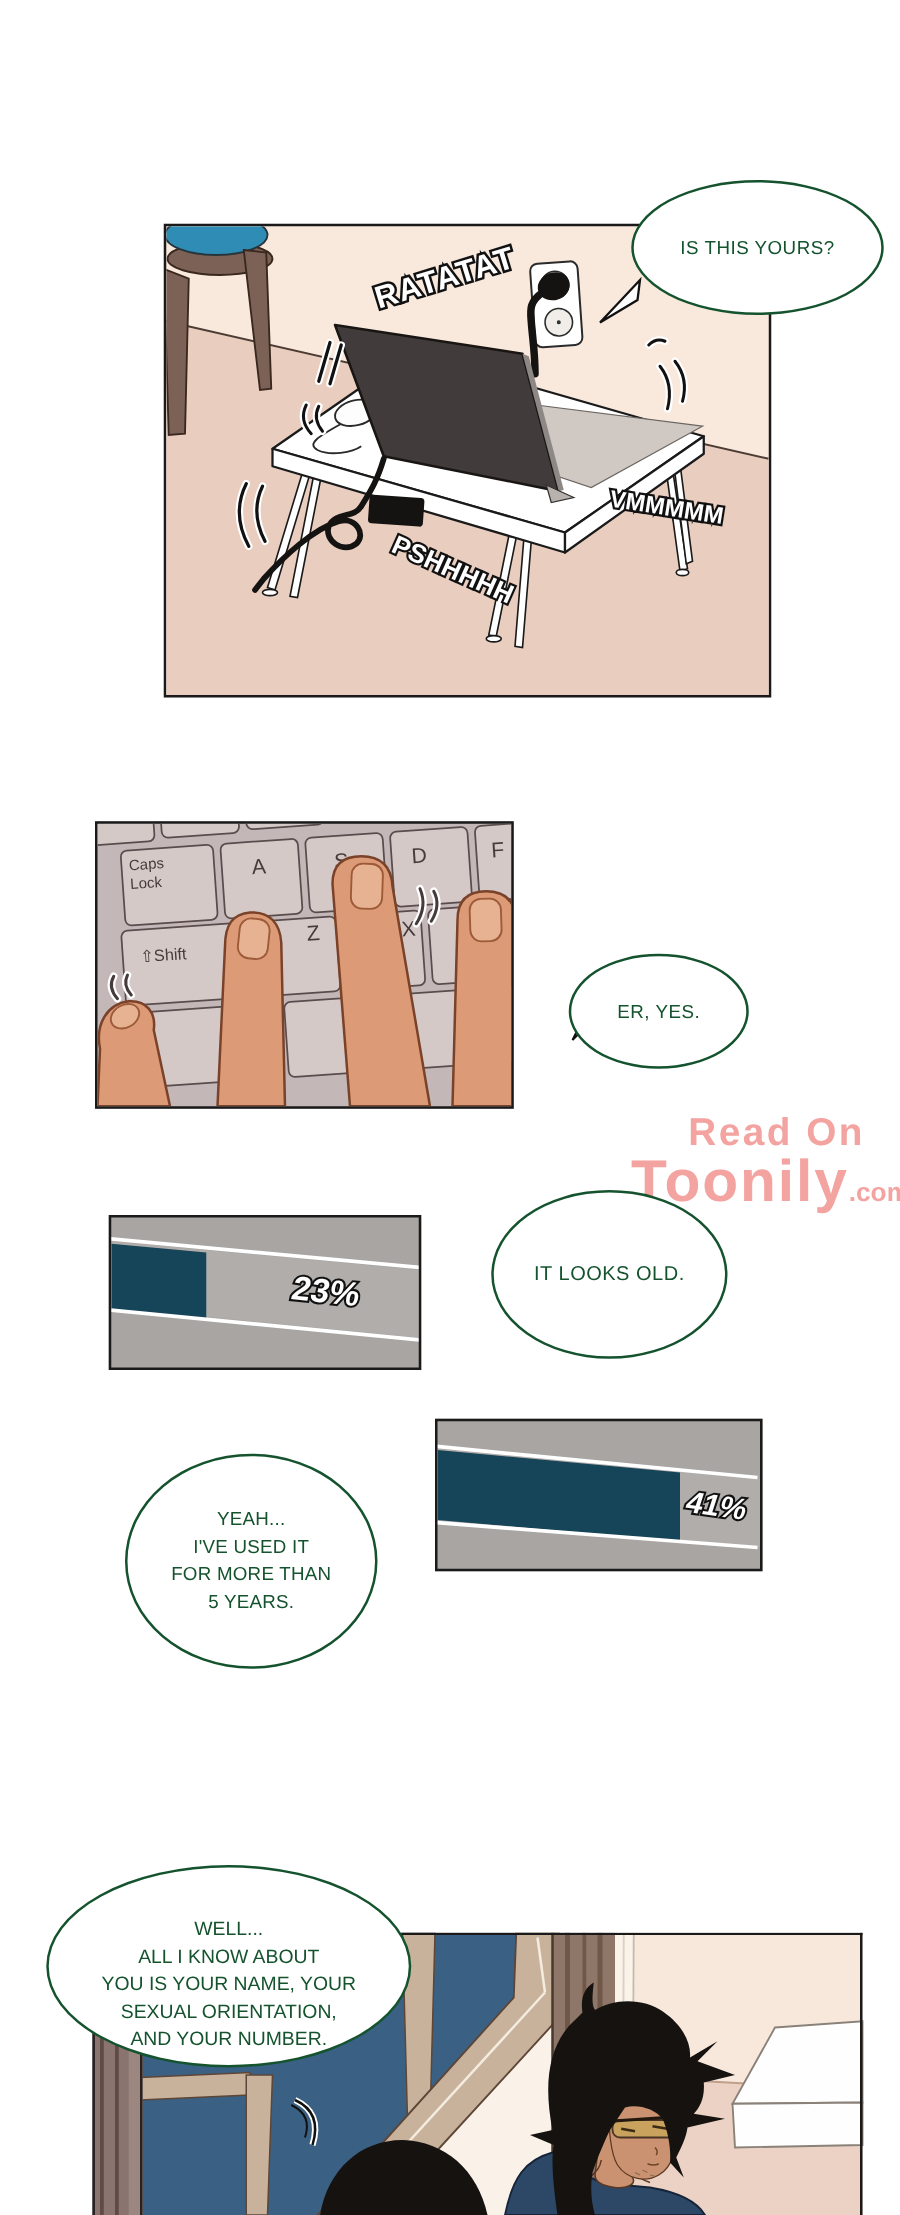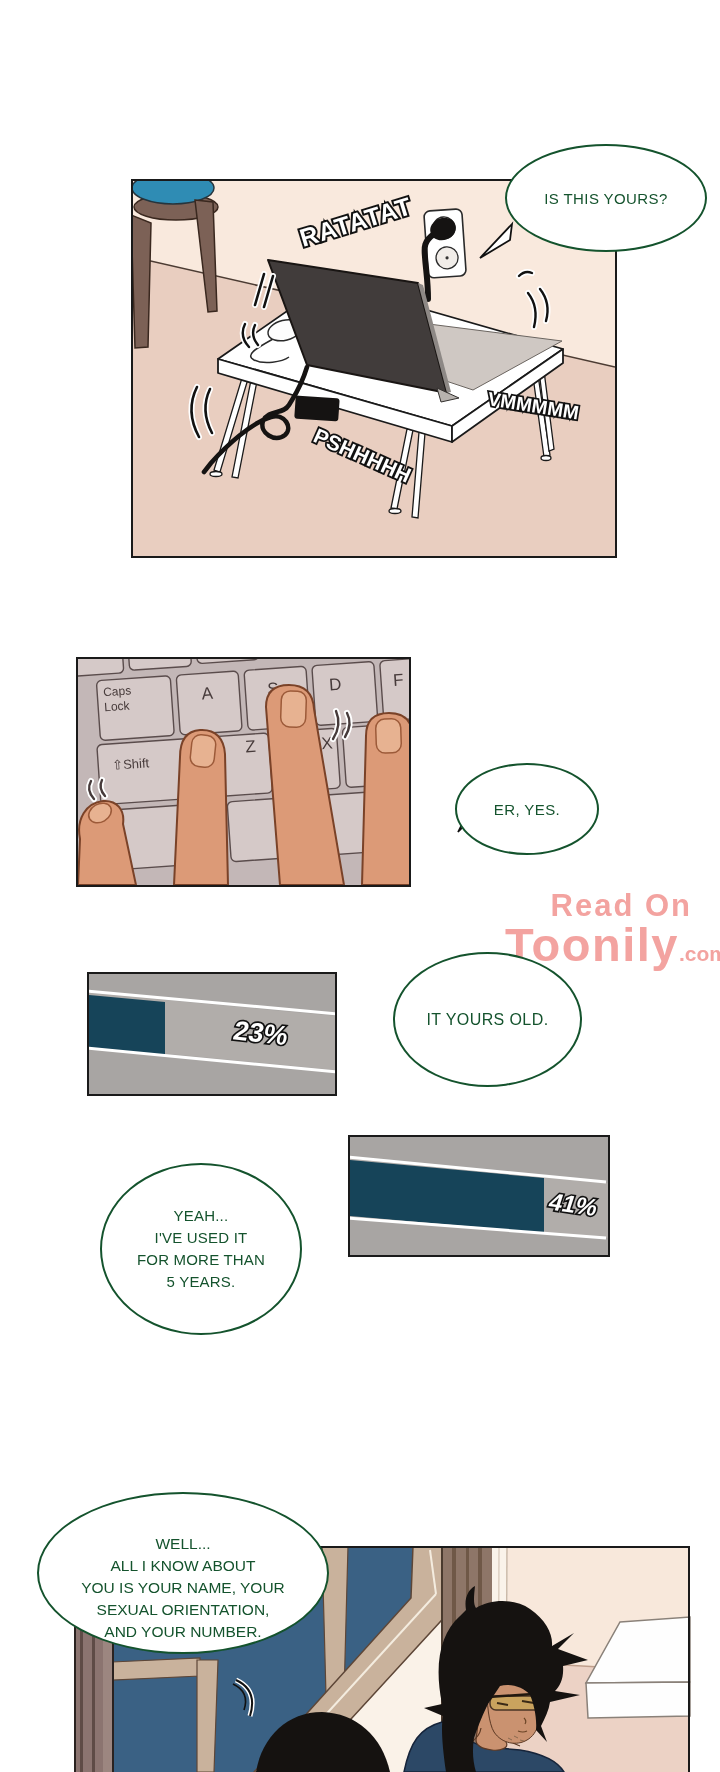--- a/index.html
+++ b/index.html
@@ -173,21 +173,21 @@
   <polygon points="0,21 76,28 76,82 0,74" fill="#164459"></polygon>
   <g stroke="#fff" stroke-width="3" fill="none">
     <line x1="-2" y1="17" x2="248" y2="40"></line>
     <line x1="-2" y1="74" x2="248" y2="98"></line>
   </g>
 
   <text x="150" y="66" transform="rotate(6 150 66) skewX(-6)" font-size="27" font-weight="bold" fill="#fff" stroke="#111" stroke-width="3.4" paint-order="stroke">23%</text>
 </svg>
 </div>
 
-<div class="bubble" style="left:393px;top:952px;width:185px;height:131px;font-size:16px;letter-spacing:0.4px;">IT YOURS OLD.</div>
+<div class="bubble" style="left:393px;top:952px;width:185px;height:131px;font-size:16px;letter-spacing:0.4px;">IT LOOKS OLD.</div>
 
 <div class="abs" style="left:348px;top:1135px;width:258px;height:118px;border:2px solid #1a1a1a;overflow:hidden;background:#a8a5a3;">
 <svg width="258" height="118" viewBox="0 0 258 118">
   <polygon points="0,21 258,46 258,101 0,82" fill="#b1adaa"></polygon>
 
   <polygon points="0,23 194,41 194,96 0,79" fill="#164459"></polygon>
   <g stroke="#fff" stroke-width="3" fill="none">
     <line x1="-2" y1="20" x2="256" y2="45"></line>
     <line x1="-2" y1="81" x2="256" y2="101"></line>
   </g>

